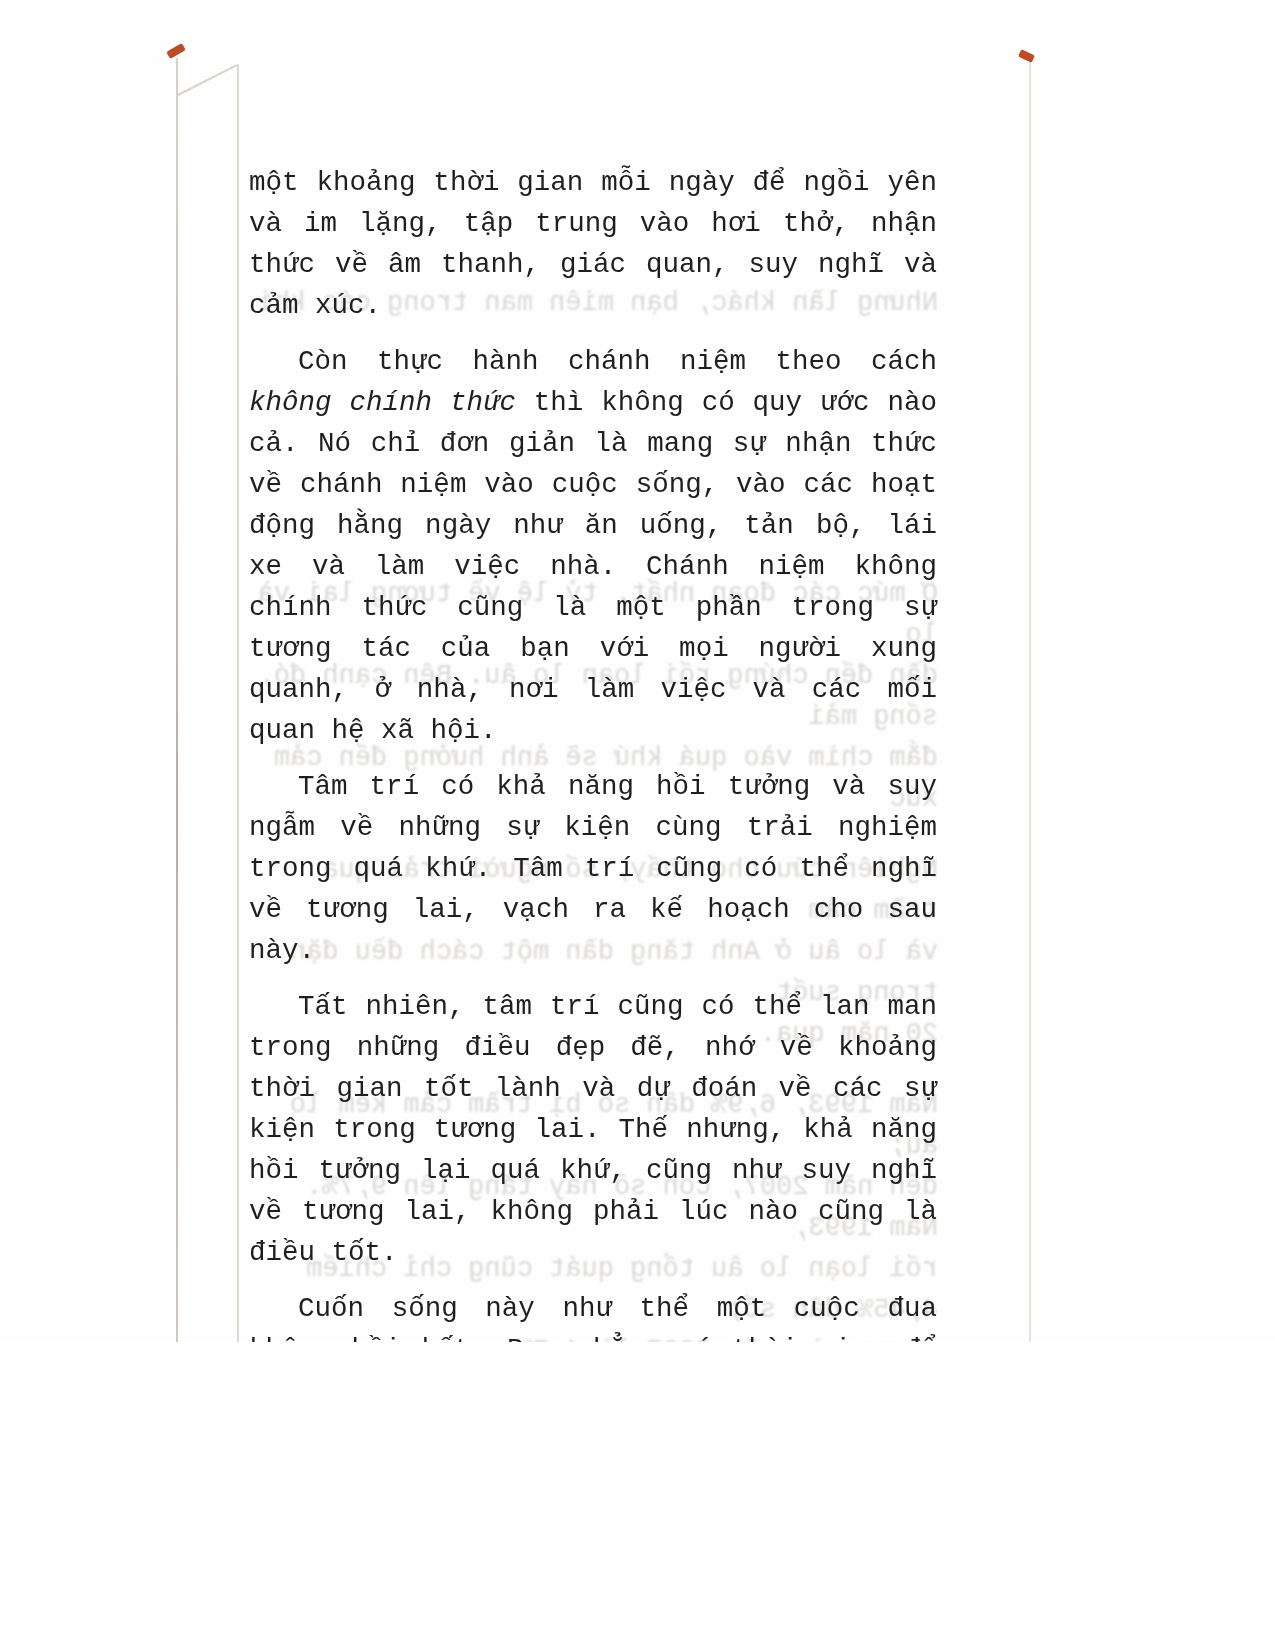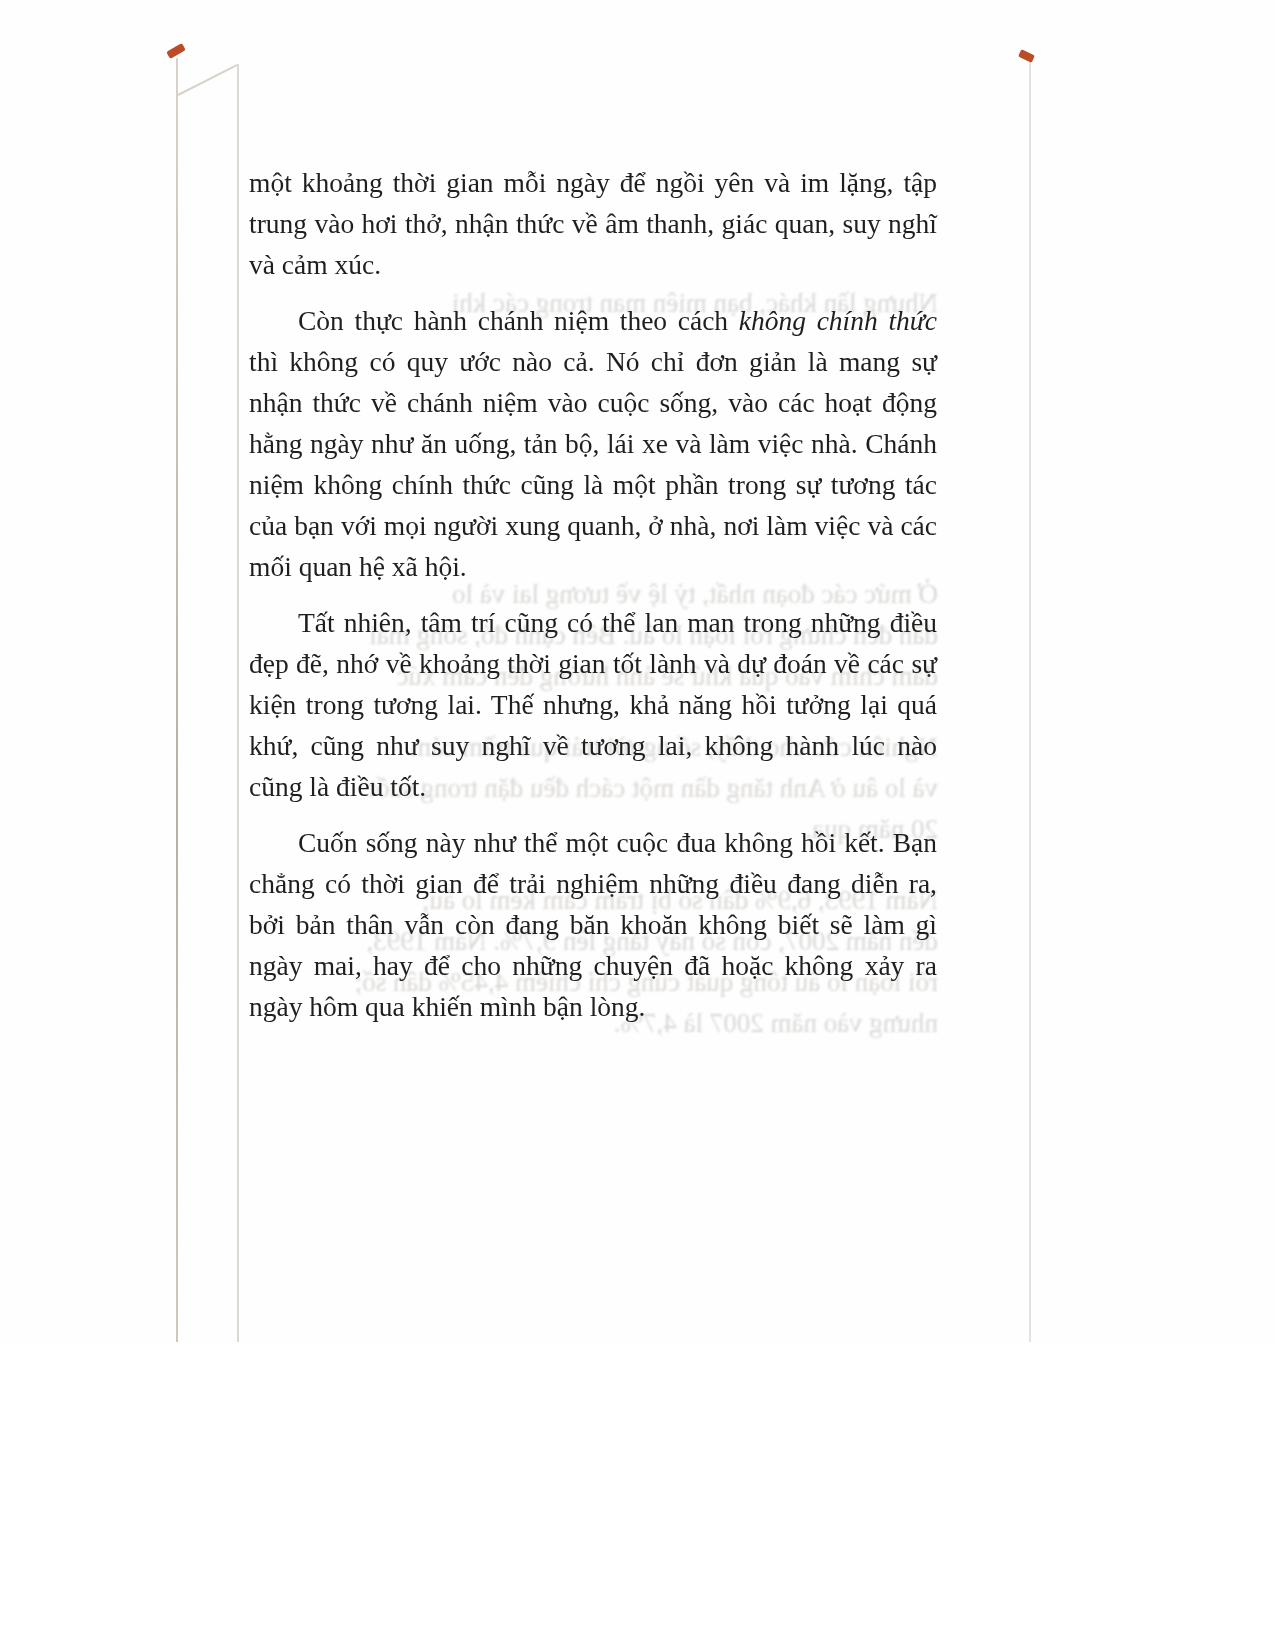--- a/index.html
+++ b/index.html
@@ -6,21 +6,21 @@
     margin: 0;
     padding: 0;
     background: #ffffff;
   }
   #canvas {
     position: relative;
     width: 1275px;
     height: 1342px;
     background: #fefefe;
     overflow: hidden;
-    font-family: Liberation Serif, serif;
+    font-family: Liberation Mono, monospace;
   }
 
   
   .edge { position: absolute; pointer-events: none; }
   #edge-left-outer {
     left: 176px; top: 58px; width: 2px; height: 1508px;
     background: linear-gradient(#d8d2ca, #b6afa6 50%, #d8d2ca);
   }
   #edge-left-inner {
     left: 237px; top: 64px; width: 2px; height: 1458px;
@@ -120,21 +120,24 @@
     </div>
 
   <div id="text-block">
     <p class="para no-indent">
       <span>một khoảng thời gian mỗi ngày để ngồi yên và im lặng, tập trung vào hơi thở, nhận thức về âm thanh, giác quan, suy nghĩ và cảm xúc.</span>
     </p>
     <p class="para">
       <span>Còn thực hành chánh niệm theo cách </span><span class="em">không chính thức</span><span> thì không có quy ước nào cả. Nó chỉ đơn giản là mang sự nhận thức về chánh niệm vào cuộc sống, vào các hoạt động hằng ngày như ăn uống, tản bộ, lái xe và làm việc nhà. Chánh niệm không chính thức cũng là một phần trong sự tương tác của bạn với mọi người xung quanh, ở nhà, nơi làm việc và các mối quan hệ xã hội.</span>
     </p>
     <p class="para">
-      <span>Tất nhiên, tâm trí cũng có thể lan man trong những điều đẹp đẽ, nhớ về khoảng thời gian tốt lành và dự đoán về các sự kiện trong tương lai. Thế nhưng, khả năng hồi tưởng lại quá khứ, cũng như suy nghĩ về tương lai, không hành lúc nào cũng là điều tốt.</span>
+      <span>Tâm trí có khả năng hồi tưởng và suy ngẫm về những sự kiện cùng trải nghiệm trong quá khứ. Tâm trí cũng có thể nghĩ về tương lai, vạch ra kế hoạch cho sau này.</span>
+    </p>
+    <p class="para">
+      <span>Tất nhiên, tâm trí cũng có thể lan man trong những điều đẹp đẽ, nhớ về khoảng thời gian tốt lành và dự đoán về các sự kiện trong tương lai. Thế nhưng, khả năng hồi tưởng lại quá khứ, cũng như suy nghĩ về tương lai, không phải lúc nào cũng là điều tốt.</span>
     </p>
     <p class="para">
       <span>Cuốn sống này như thể một cuộc đua không hồi kết. Bạn chẳng có thời gian để trải nghiệm những điều đang diễn ra, bởi bản thân vẫn còn đang băn khoăn không biết sẽ làm gì ngày mai, hay để cho những chuyện đã hoặc không xảy ra ngày hôm qua khiến mình bận lòng.</span>
     </p>
   </div>
 
   <div id="page-number">
     <span>11</span>
   </div>
 

